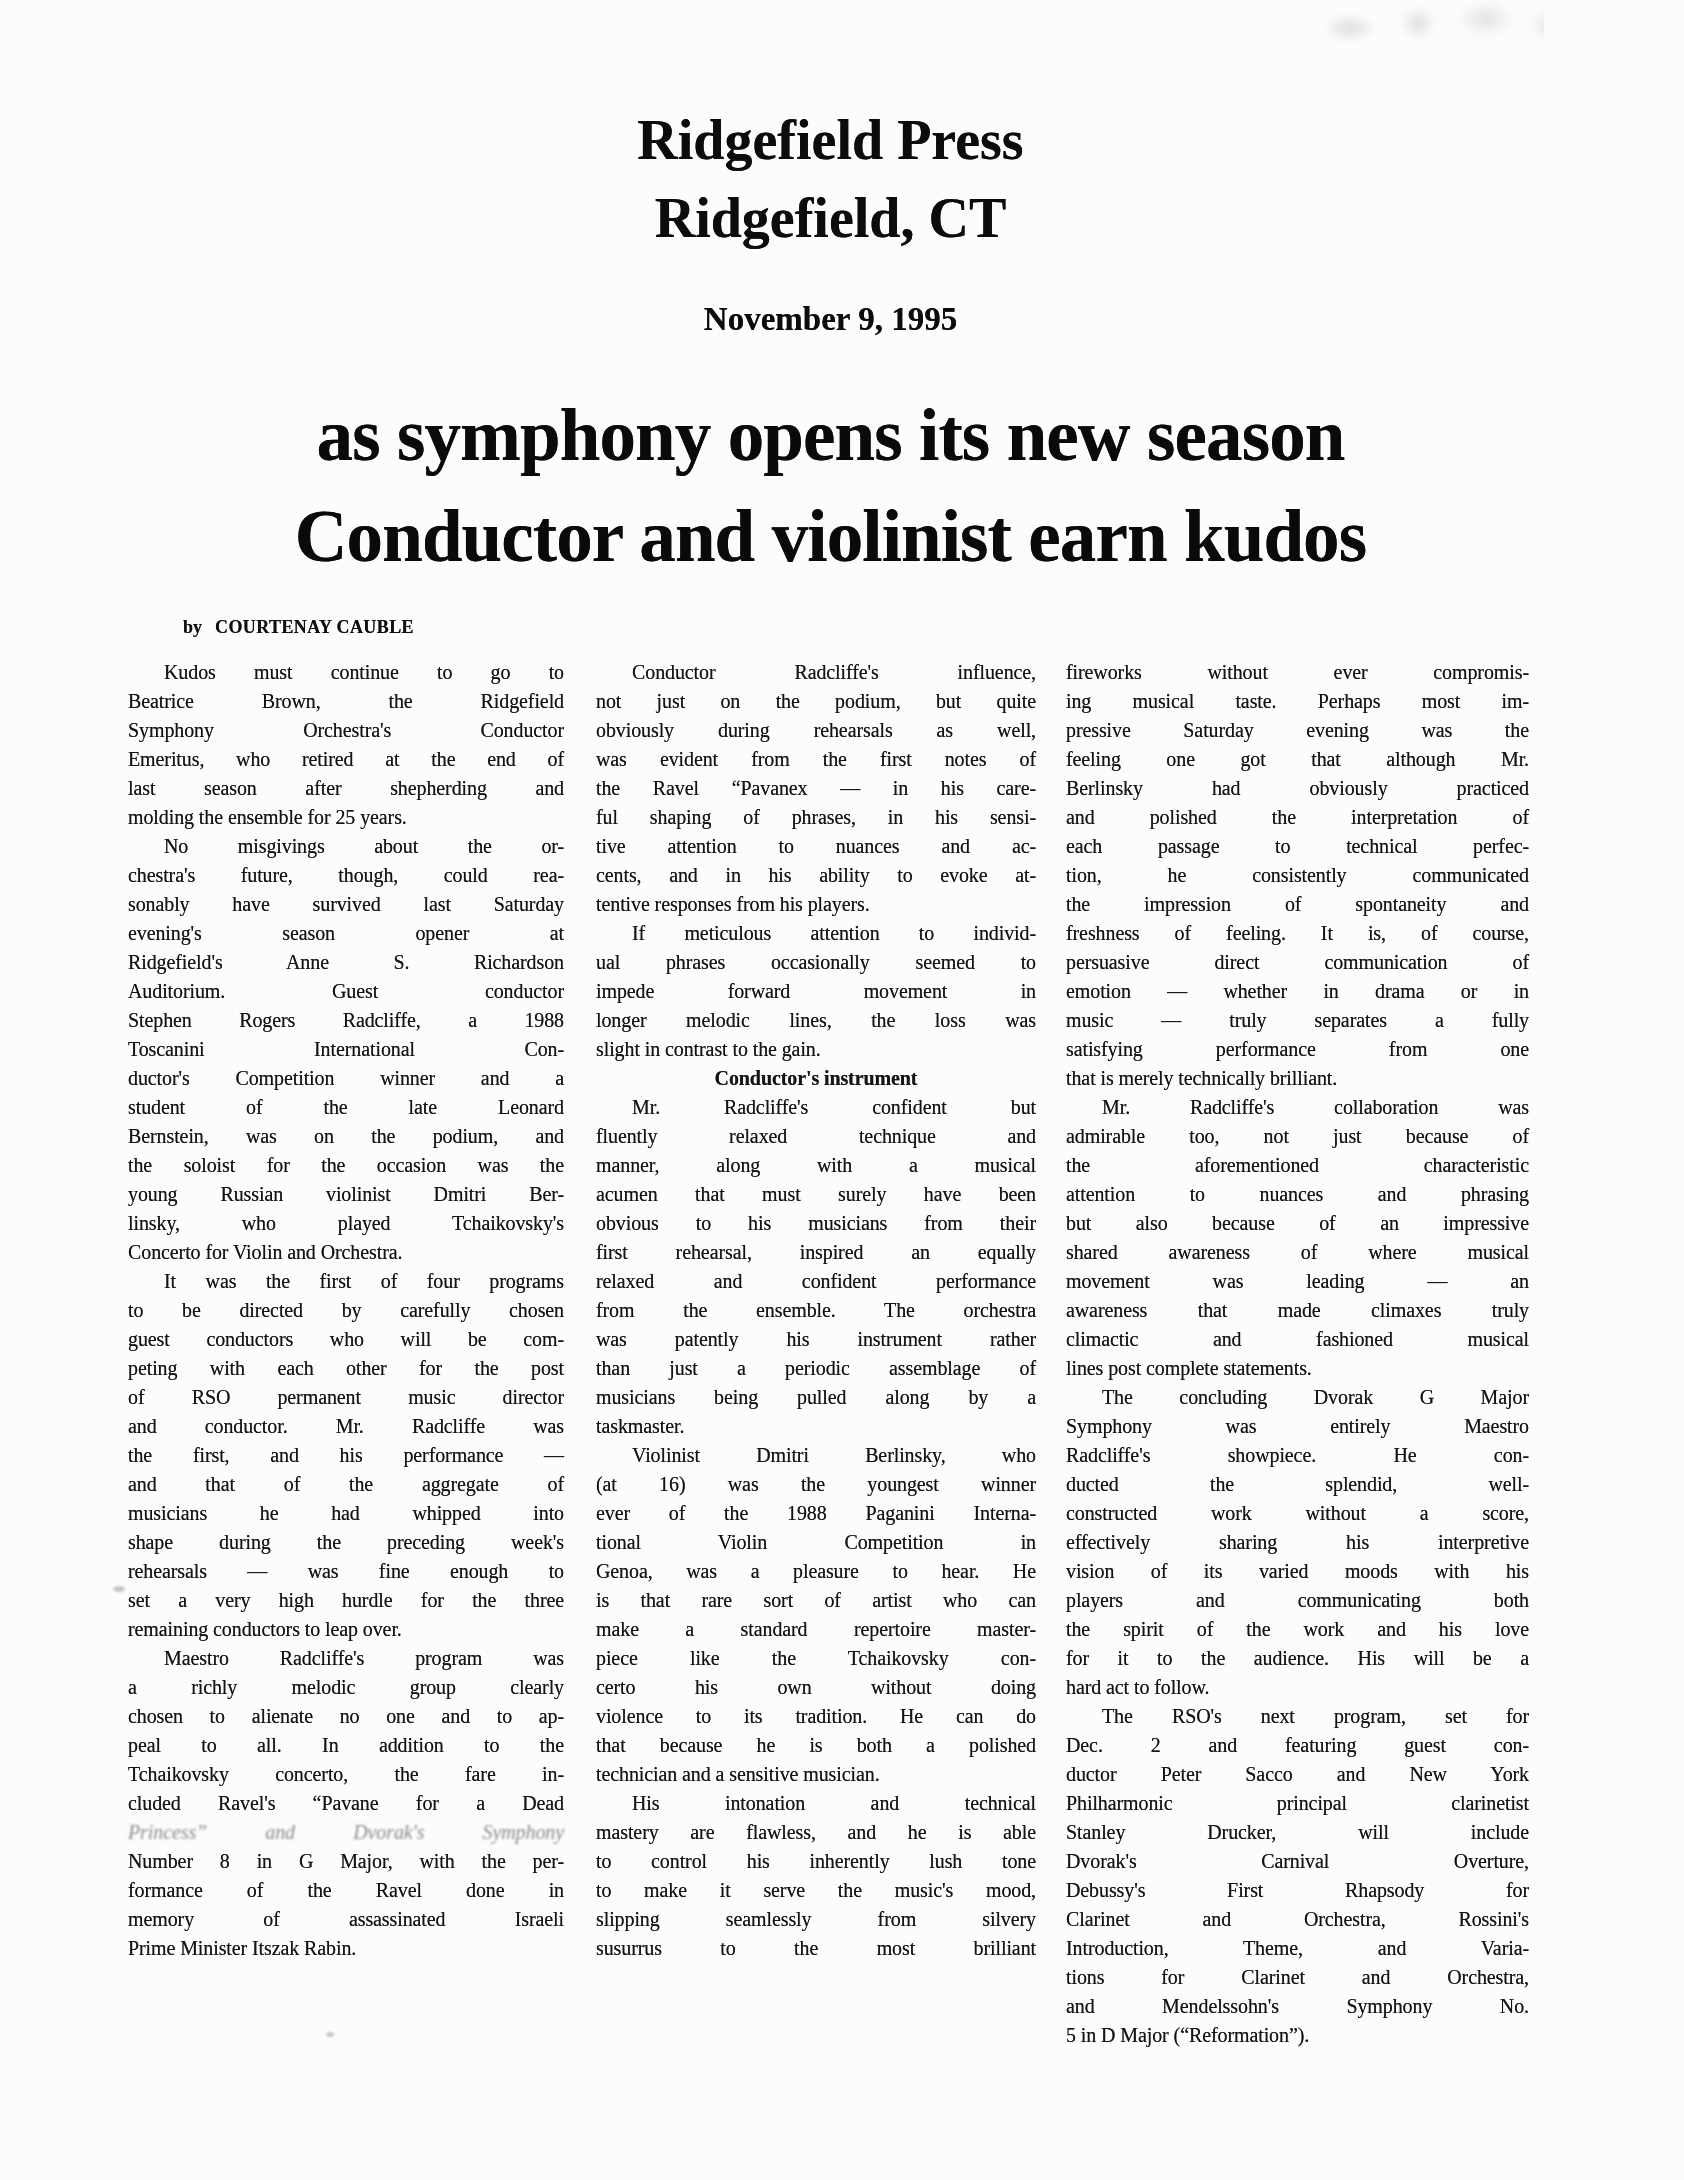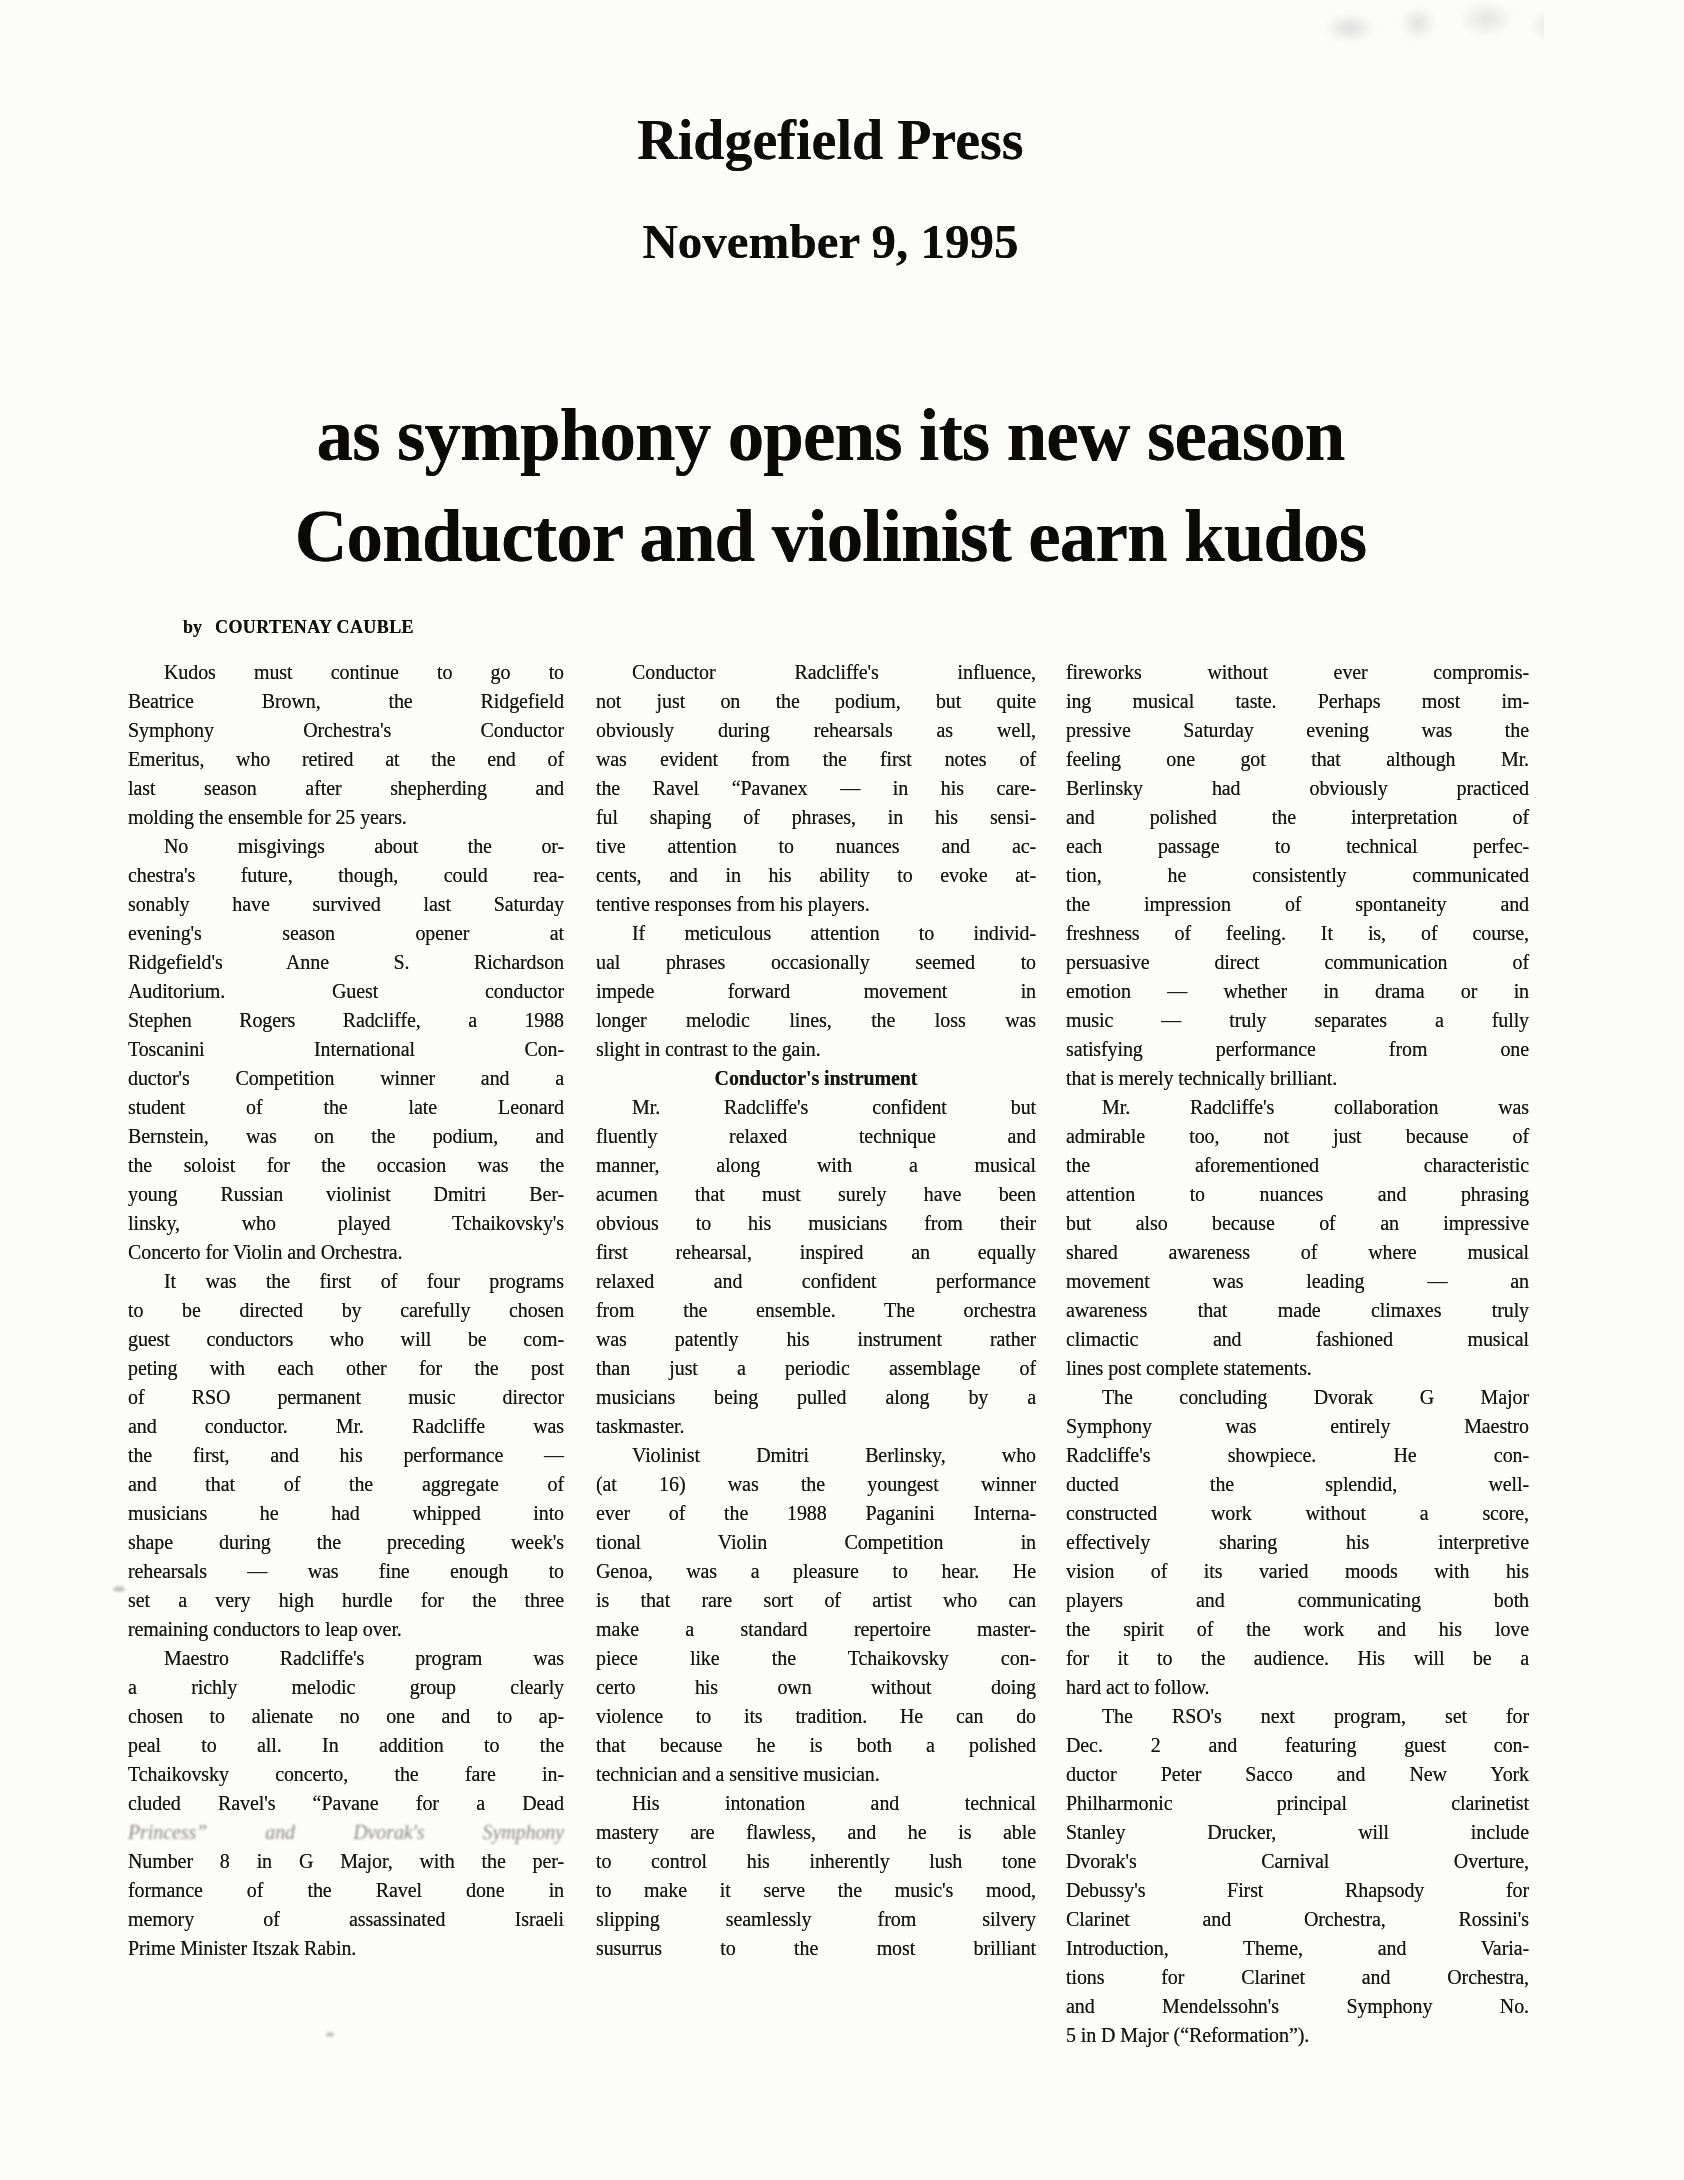--- a/index.html
+++ b/index.html
@@ -21,21 +21,21 @@
   .speck{position:absolute;background:rgba(120,120,120,.4);filter:blur(0.9px);border-radius:50%;}
   .speck.s1{left:113px;top:1586px;width:12px;height:6px;}
   .speck.s2{left:326px;top:2032px;width:7.7px;height:5.1px;}
 
   .masthead{position:absolute;left:128px;top:101px;width:1405px;text-align:center;}
   .masthead .pub,.masthead .loc{
     font-size:56px;font-weight:bold;line-height:78px;letter-spacing:0px;color:#0d0c0b;
     text-shadow:0 0 0.5px rgba(0,0,0,.75);
   }
   .masthead .date{
-    margin-top:36px;font-size:49px;font-weight:bold;line-height:53px;color:#0d0c0b;
+    margin-top:36px;font-size:33px;font-weight:bold;line-height:53px;color:#0d0c0b;
     text-shadow:0 0 0.5px rgba(0,0,0,.75);
   }
 
   .headline{position:absolute;left:119px;top:385px;width:1423px;margin:0;text-align:center;font-weight:bold;}
   .headline .hl{display:block;font-size:73px;line-height:101px;color:#0b0a09;letter-spacing:-0.9px;
     text-shadow:0 0 0.6px rgba(0,0,0,.8);}
 
   .byline{position:absolute;left:183px;top:617px;font-size:18px;font-weight:bold;color:#100f0e;
     text-shadow:0 0 0.4px rgba(0,0,0,.7);}
   .byline .author{margin-left:8.5px;letter-spacing:0.4px;}
@@ -55,20 +55,21 @@
 </head>
 <body>
 
 <div class="page">
   <div class="stamp"></div>
   <div class="speck s1"></div>
   <div class="speck s2"></div>
 
   <header class="masthead">
     <div class="pub">Ridgefield Press</div>
+    <div class="loc">Ridgefield, CT</div>
     <div class="date">November 9, 1995</div>
   </header>
 
   <h1 class="headline">
     <span class="hl">as symphony opens its new season</span>
     <span class="hl">Conductor and violinist earn kudos</span>
   </h1>
 
   <div class="byline">
     <span>by</span>

